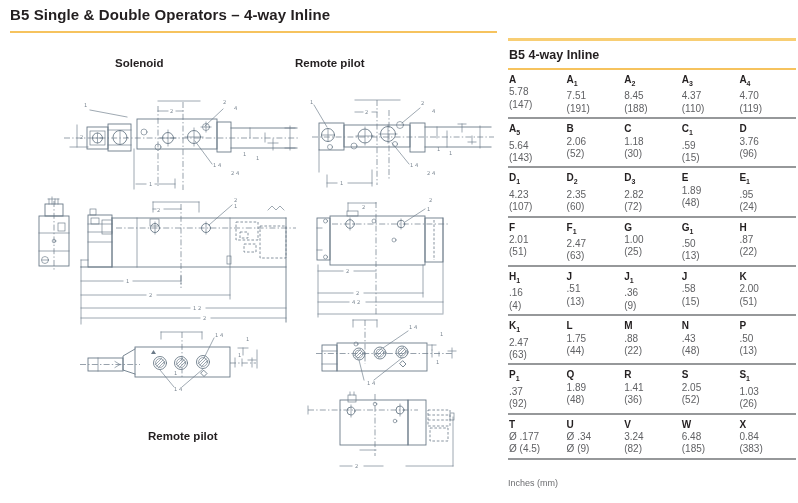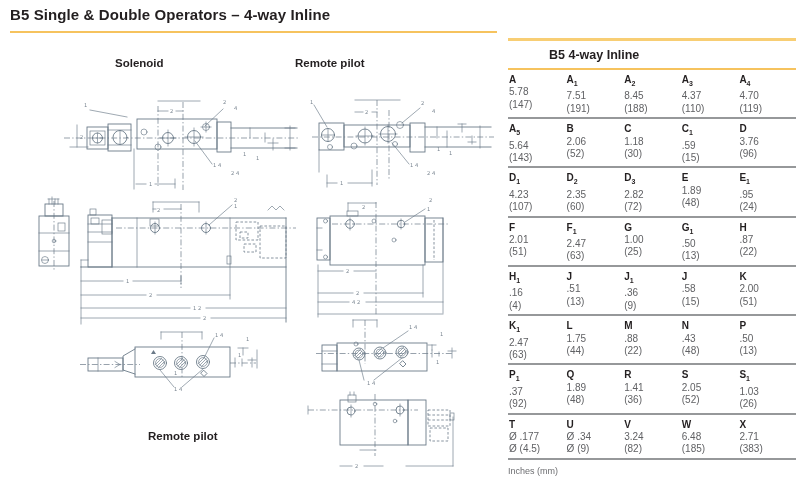--- a/index.html
+++ b/index.html
@@ -14,28 +14,28 @@
   svg.draw{position:absolute;overflow:visible;}
   .ln{fill:none;stroke:#6B7A88;stroke-width:.9;stroke-linecap:square;}
   .th{stroke-width:.65;}
   .cl{fill:none;stroke:#6B7A88;stroke-width:.7;stroke-dasharray:6 2.2 1.4 2.2;}
   .hd{fill:none;stroke:#6B7A88;stroke-width:.8;stroke-dasharray:2.6 1.8;}
   .fil{fill:#6B7A88;stroke:none;}
   text.ann{font-family:"DejaVu Sans",sans-serif;font-size:5.2px;fill:#76828E;stroke:none;}
   
   .dims{position:absolute;left:508px;top:38px;width:288px;}
   .dims-toprule{height:3px;background:#F8CE74;}
-  .dims-title{font-size:12.5px;font-weight:bold;padding:7px 0 6px 1px;margin-left:40px;}
+  .dims-title{font-size:12.5px;font-weight:bold;padding:7px 0 6px 1px;}
   .dims-headrule{height:2px;background:#F6C35E;}
   .dim-row{display:flex;padding:4px 0 2px;border-bottom:2px solid #96989A;}
   .dim-cell{width:20%;padding-left:1px;box-sizing:border-box;}
   .dim-label{font-size:10px;font-weight:bold;line-height:12.4px;color:#231f20;}
   .dim-label sub{font-size:7px;}
   .dim-in,.dim-mm{font-size:10px;color:#606164;line-height:12.4px;}
-  .dims-foot{font-size:9px;color:#6d6e71;padding-top:6px;}
+  .dims-foot{font-size:9px;color:#6d6e71;padding-top:18px;}
 </style>
 </head>
 <body>
 
 <div class="page">
 
   <div class="title">B5 Single &amp; Double Operators – 4-way Inline</div>
   <div class="title-rule"></div>
 
   <div class="dlabel" id="lbl-solenoid">Solenoid</div>
@@ -649,21 +649,21 @@
             <div class="dim-in">3.24</div>
             <div class="dim-mm">(82)</div>
           </div>
           <div class="dim-cell">
             <div class="dim-label">W</div>
             <div class="dim-in">6.48</div>
             <div class="dim-mm">(185)</div>
           </div>
           <div class="dim-cell">
             <div class="dim-label">X</div>
-            <div class="dim-in">2.71</div>
+            <div class="dim-in">0.84</div>
             <div class="dim-mm">(383)</div>
           </div>
         </div>
       </div>
     <div class="dims-foot">Inches (mm)</div>
   </div>
 
 </div>
 
 </body></html>

